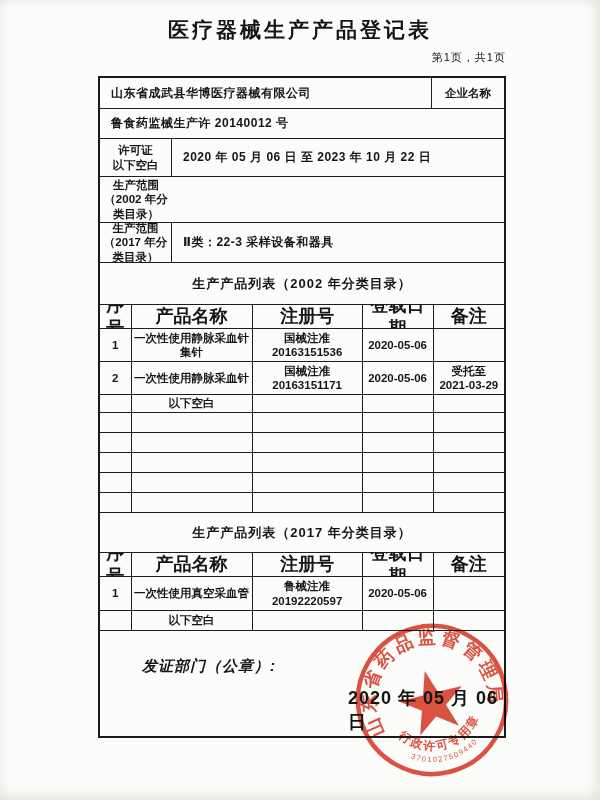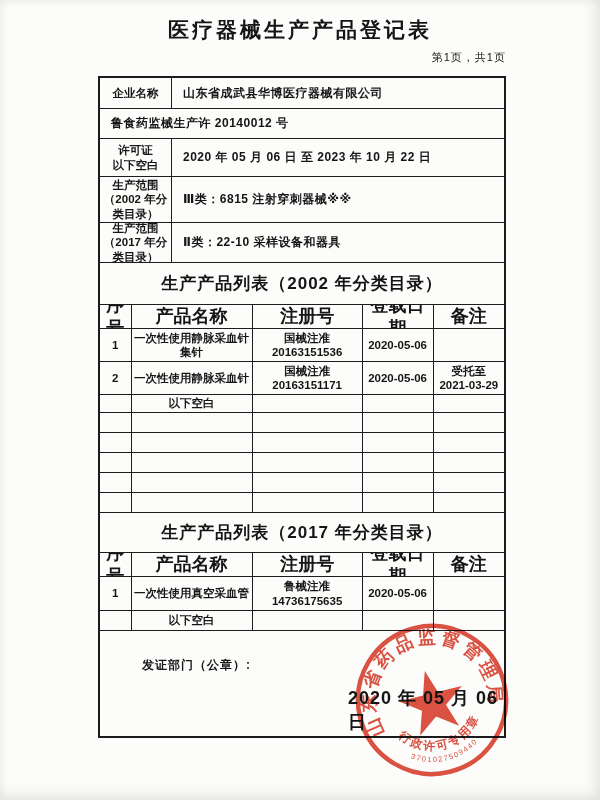--- a/index.html
+++ b/index.html
@@ -33,28 +33,28 @@
     text-align:center; overflow:hidden;
   }
   .cell:last-child { border-right:none; }
   .pre { white-space:pre-line; }
   
   .cl { width:72px; }
   .cv { flex:1; justify-content:flex-start; text-align:left; padding-left:11px; font-size:12px; letter-spacing:.5px; }
   .h31{height:31px}.h30{height:30px}.h38{height:38px}.h46{height:46px}.h40{height:40px}
   .h42{height:42px}.h24{height:24px}.h33{height:33px}.h18{height:18px}.h20{height:20px}
   .h34{height:34px}.h105{height:105px}
-  .sectitle { align-items:center; justify-content:center; font-weight:bold; font-size:17px; letter-spacing:1px; }
+  .sectitle { align-items:center; justify-content:center; font-weight:bold; font-size:13px; letter-spacing:1px; }
   
   .c1{width:7.8%}.c2{width:30%}.c3{width:27.2%}.c4{width:17.6%}.c5{flex:1}
   .hdr { font-size:18px; }
   .footerbox { position:relative; display:block; }
   .issuer {
     position:absolute; left:42px; top:26px;
-    font-size:12px; font-weight:bold; letter-spacing:1px;
+    font-size:15px; font-weight:bold; letter-spacing:1px;font-style:italic;
   }
   .issuedate {
     position:absolute; left:348px; top:686px; width:170px;
     font-size:18px; font-weight:bold; letter-spacing:1px; z-index:3; color:#141414;
   }
   .seal {
     position:absolute; left:352px; top:620px; width:160px; height:160px;
     transform:rotate(-14deg); opacity:.9; mix-blend-mode:multiply; z-index:2;
   }
 </style>
@@ -62,42 +62,41 @@
 <body>
 
 <div>
 
   <h1 class="title">医疗器械生产产品登记表</h1>
   <div class="pageinfo">第1页，共1页</div>
 
   <div class="form">
 
     <div class="row h31">
+      <div class="cell cv">山东省成武县华博医疗器械有限公司</div>
       <div class="cell cl pre">企业名称</div>
-      <div class="cell cv">山东省成武县华博医疗器械有限公司</div>
     </div>
     <div class="row h30">
       <div class="cell cv">鲁食药监械生产许 20140012 号</div>
     </div>
     <div class="row h38">
       <div class="cell cl pre">许可证
 以下空白</div>
       <div class="cell cv">2020 年 05 月 06 日 至 2023 年 10 月 22 日</div>
     </div>
     <div class="row h46">
       <div class="cell cl pre">生产范围
 （2002 年分
 类目录）</div>
-      <div class="cell cv">Ⅲ类：6815 注射穿刺器械※※</div>
     </div>
     <div class="row h40">
       <div class="cell cl pre">生产范围
 （2017 年分
 类目录）</div>
-      <div class="cell cv">Ⅱ类：22-10 采样设备和器具</div>
+      <div class="cell cv">Ⅱ类：22-3 采样设备和器具</div>
     </div>
 
     <div class="row h42 sectitle">
       <div>生产产品列表（2002 年分类目录）</div>
     </div>
     <div class="row h24">
       <div class="cell c1 hdr">序号</div>
       <div class="cell c2 hdr">产品名称</div>
       <div class="cell c3 hdr">注册号</div>
       <div class="cell c4 hdr">登载日期</div>
@@ -171,21 +170,21 @@
       <div class="cell c1 hdr">序号</div>
       <div class="cell c2 hdr">产品名称</div>
       <div class="cell c3 hdr">注册号</div>
       <div class="cell c4 hdr">登载日期</div>
       <div class="cell c5 hdr">备注</div>
     </div>
     <div class="row h34">
       <div class="cell c1">1</div>
       <div class="cell c2 pre">一次性使用真空采血管</div>
       <div class="cell c3 pre">鲁械注准
-14736175635</div>
+20192220597</div>
       <div class="cell c4">2020-05-06</div>
       <div class="cell c5"></div>
     </div>
     <div class="row h20">
       <div class="cell c1"></div>
       <div class="cell c2">以下空白</div>
       <div class="cell c3"></div>
       <div class="cell c4"></div>
       <div class="cell c5"></div>
     </div>

